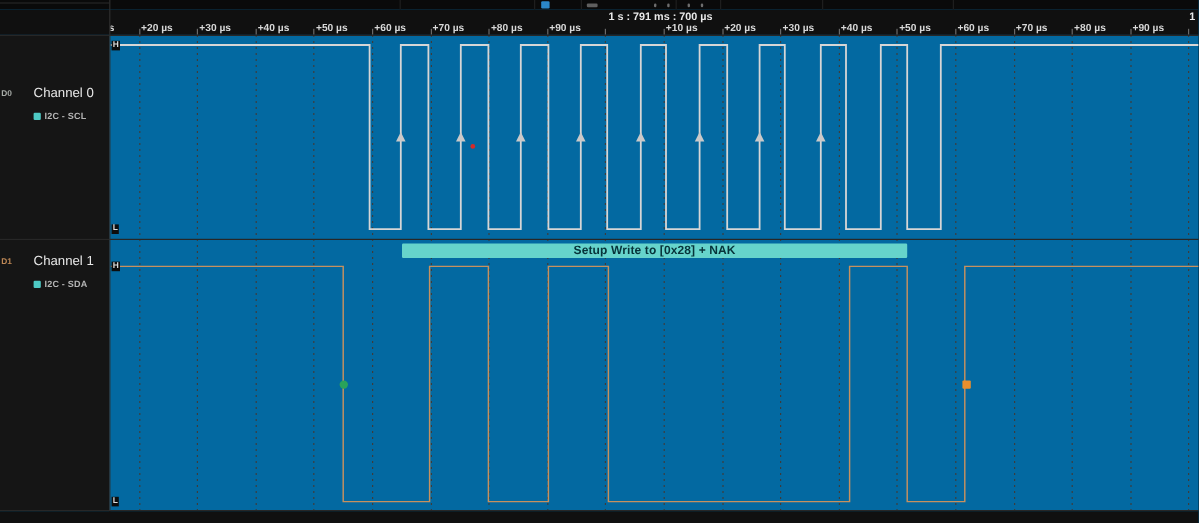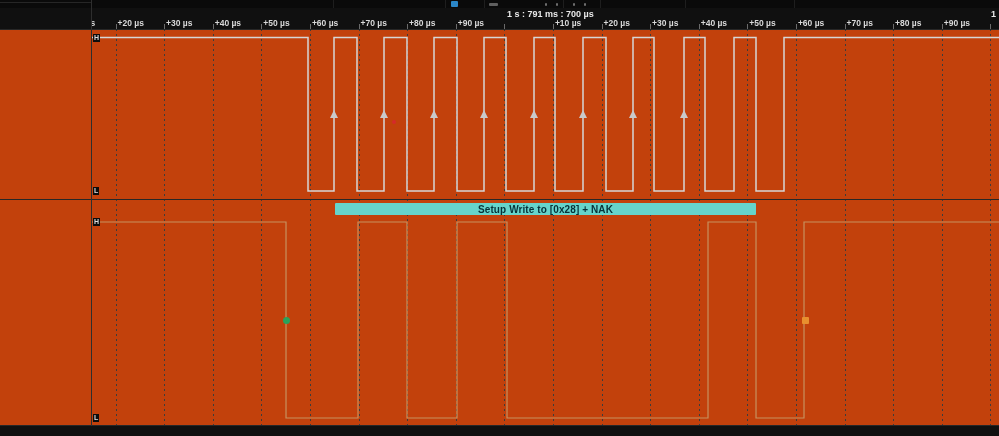--- a/index.html
+++ b/index.html
@@ -1,19 +1,19 @@
 <!DOCTYPE html>
 <html><head>
 <meta charset="utf-8">
 <style>
   html,body{margin:0;padding:0;background:#000;}
   *{box-sizing:border-box;}
   .stage{
     position:relative;width:999px;height:436px;overflow:hidden;
-    background:#c2410c;
+    background:#0369a1;
     font-family:"Liberation Sans", sans-serif;
     -webkit-font-smoothing:antialiased;
   }
   
   .toolbar{position:absolute;left:0;top:0;width:999px;height:8px;background:#0a0a0a;}
   .toolbar .corner-line{position:absolute;left:0;top:2px;width:91px;height:1px;background:#262626;}
   .tb-divider{position:absolute;top:0;width:1px;height:8px;background:#1e1e1e;}
   .tb-icon{position:absolute;border-radius:1px;}
   
   .ruler-bg{position:absolute;left:0;top:8px;width:999px;height:21px;background:#101010;}
@@ -105,20 +105,38 @@
       <span class="tick-label" style="left: 705.9px;">+60 µs</span>
       <div class="tick-mark" style="left: 752.5px;"></div>
       <span class="tick-label" style="left: 754.5px;">+70 µs</span>
       <div class="tick-mark" style="left: 801.1px;"></div>
       <span class="tick-label" style="left: 803.1px;">+80 µs</span>
       <div class="tick-mark" style="left: 849.7px;"></div>
       <span class="tick-label" style="left: 851.7px;">+90 µs</span>
       <div class="tick-mark" style="left: 898.3px;"></div>
     </div>
 
+  <div class="sidebar">
+    <div class="chan-block" style="top:43px;height:40px;">
+      <span class="chan-id" id="chan0-id" style="color: rgb(167, 171, 167);">D0</span>
+      <span class="chan-name">Channel 0</span>
+      <span class="chip" style="top:20px;">
+        <span class="chip-square"></span>
+        <span class="chip-label">I2C - SCL</span>
+      </span>
+    </div>
+    <div class="chan-block" style="top:183px;height:40px;">
+      <span class="chan-id" id="chan1-id" style="color: rgb(189, 135, 85);">D1</span>
+      <span class="chan-name">Channel 1</span>
+      <span class="chip" style="top:20px;">
+        <span class="chip-square"></span>
+        <span class="chip-label">I2C - SDA</span>
+      </span>
+    </div>
+  </div>
 
   <div class="plot-clip" id="plot-clip">
     <div class="grid-layer" id="grid-layer">
         <div class="gridline" style="left: 23.5px;"></div>
         <div class="gridline" style="left: 72.1px;"></div>
         <div class="gridline" style="left: 120.7px;"></div>
         <div class="gridline" style="left: 169.3px;"></div>
         <div class="gridline" style="left: 217.9px;"></div>
         <div class="gridline" style="left: 266.5px;"></div>
         <div class="gridline" style="left: 315.1px;"></div>

